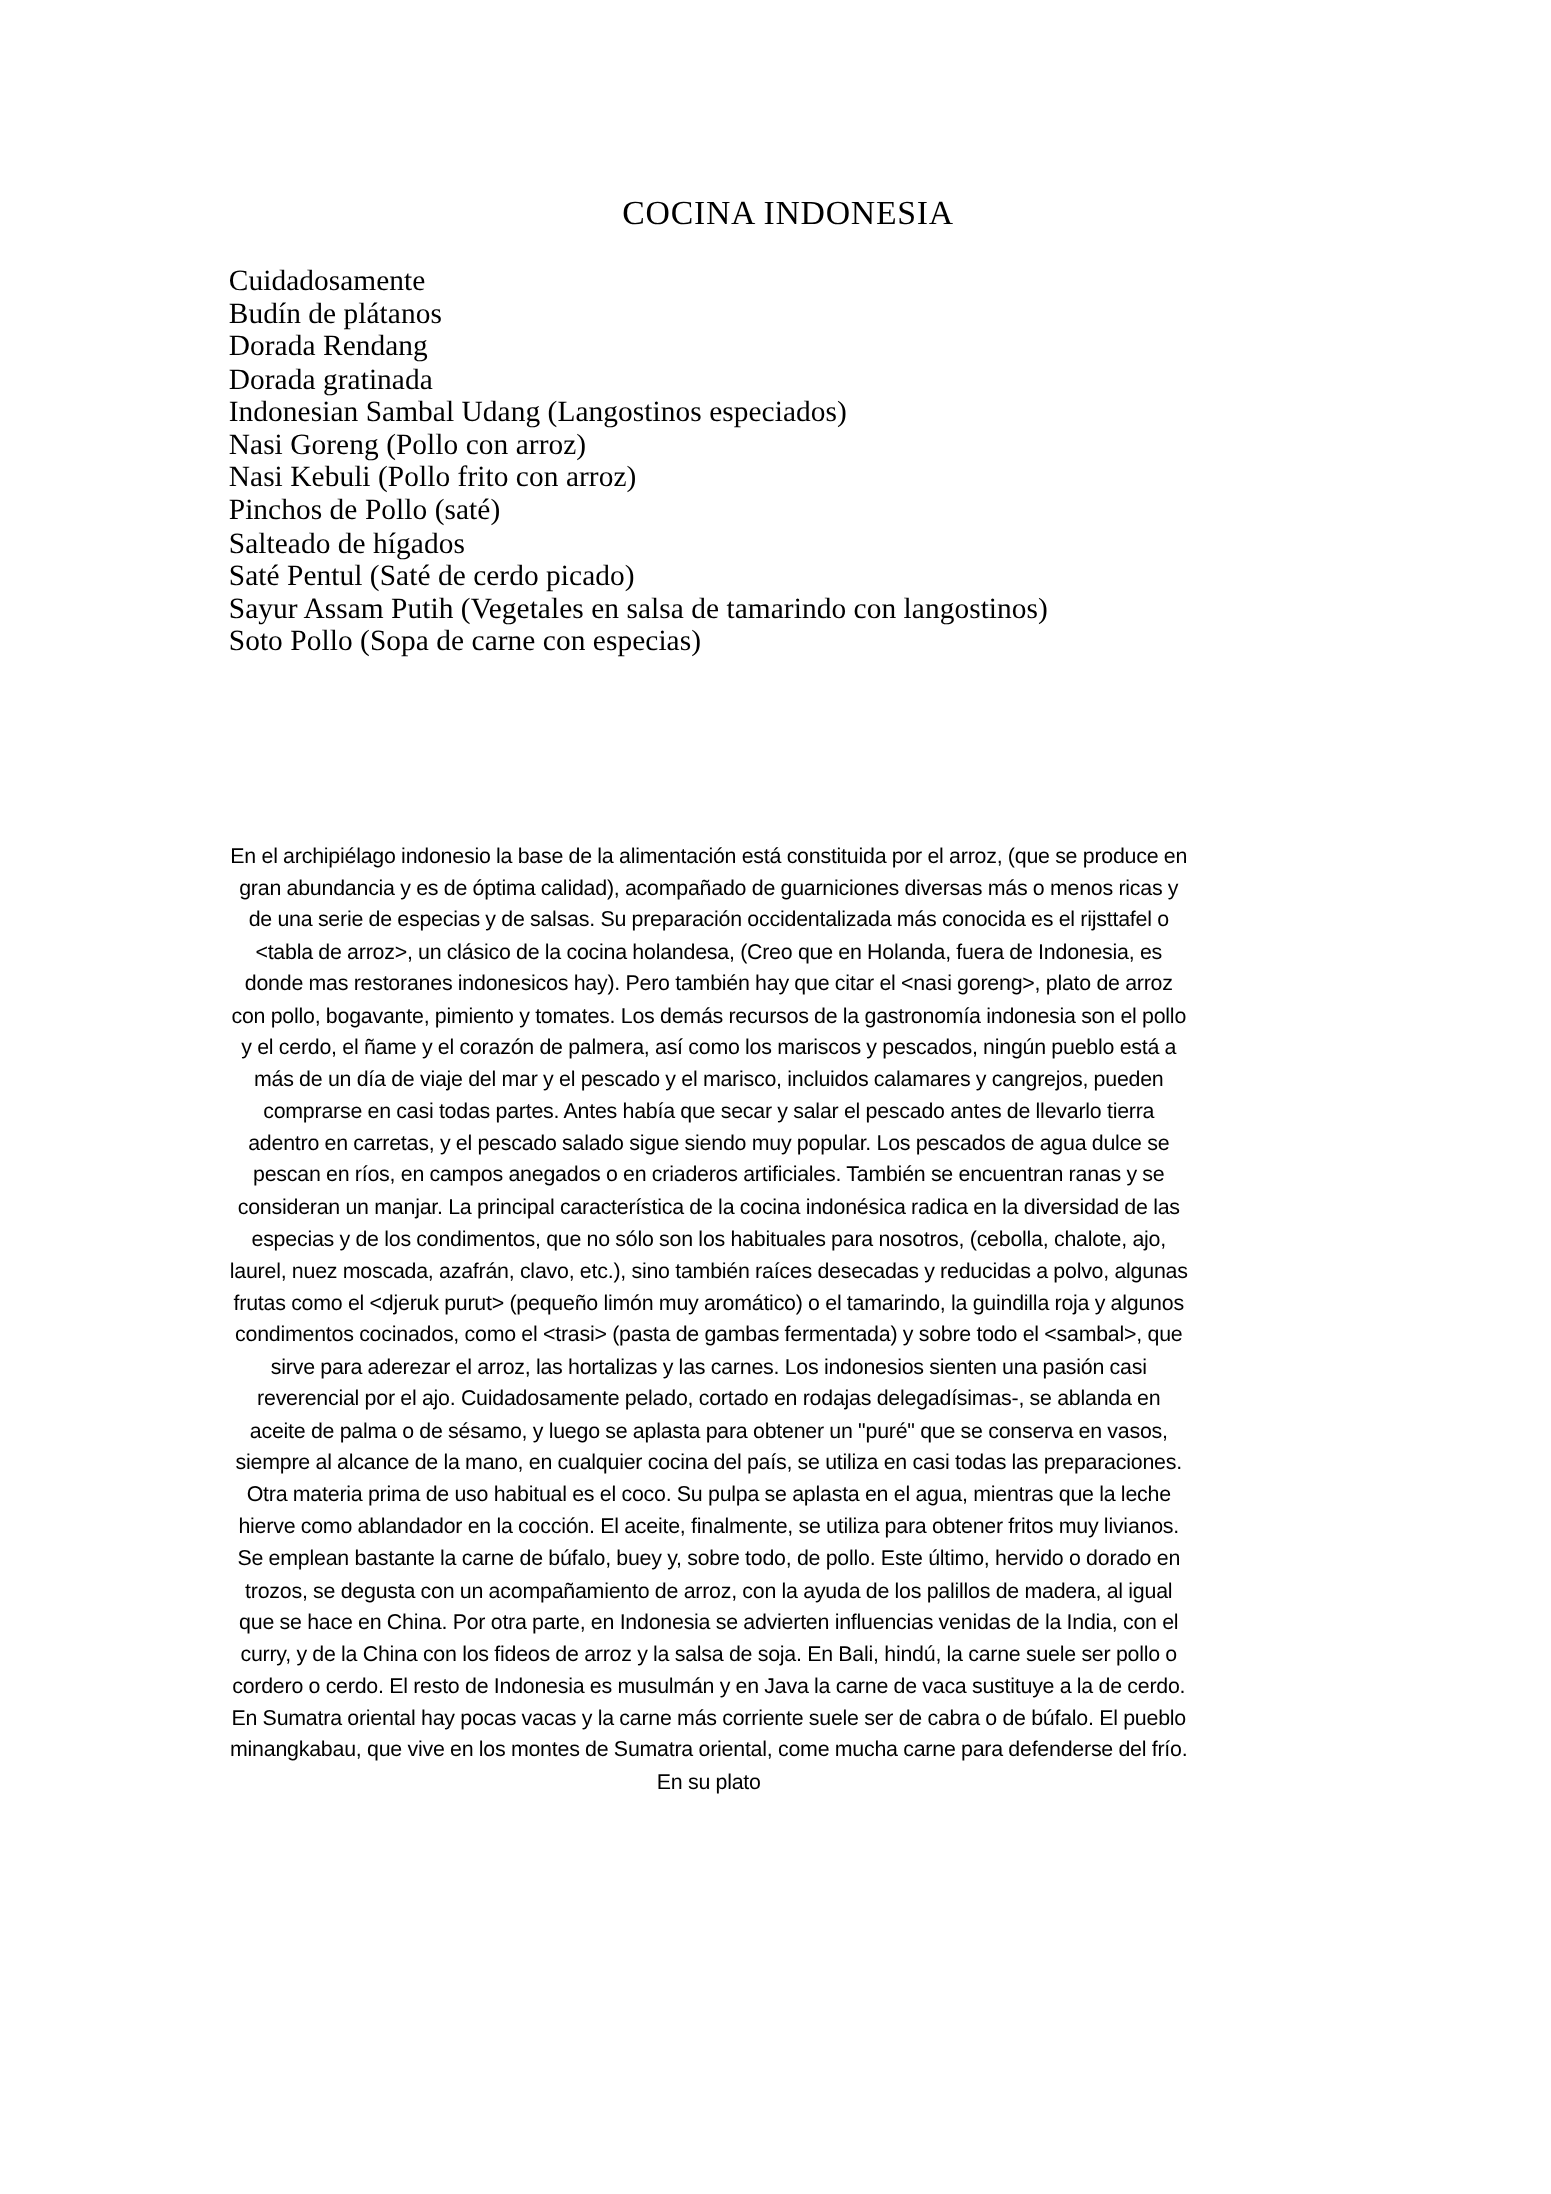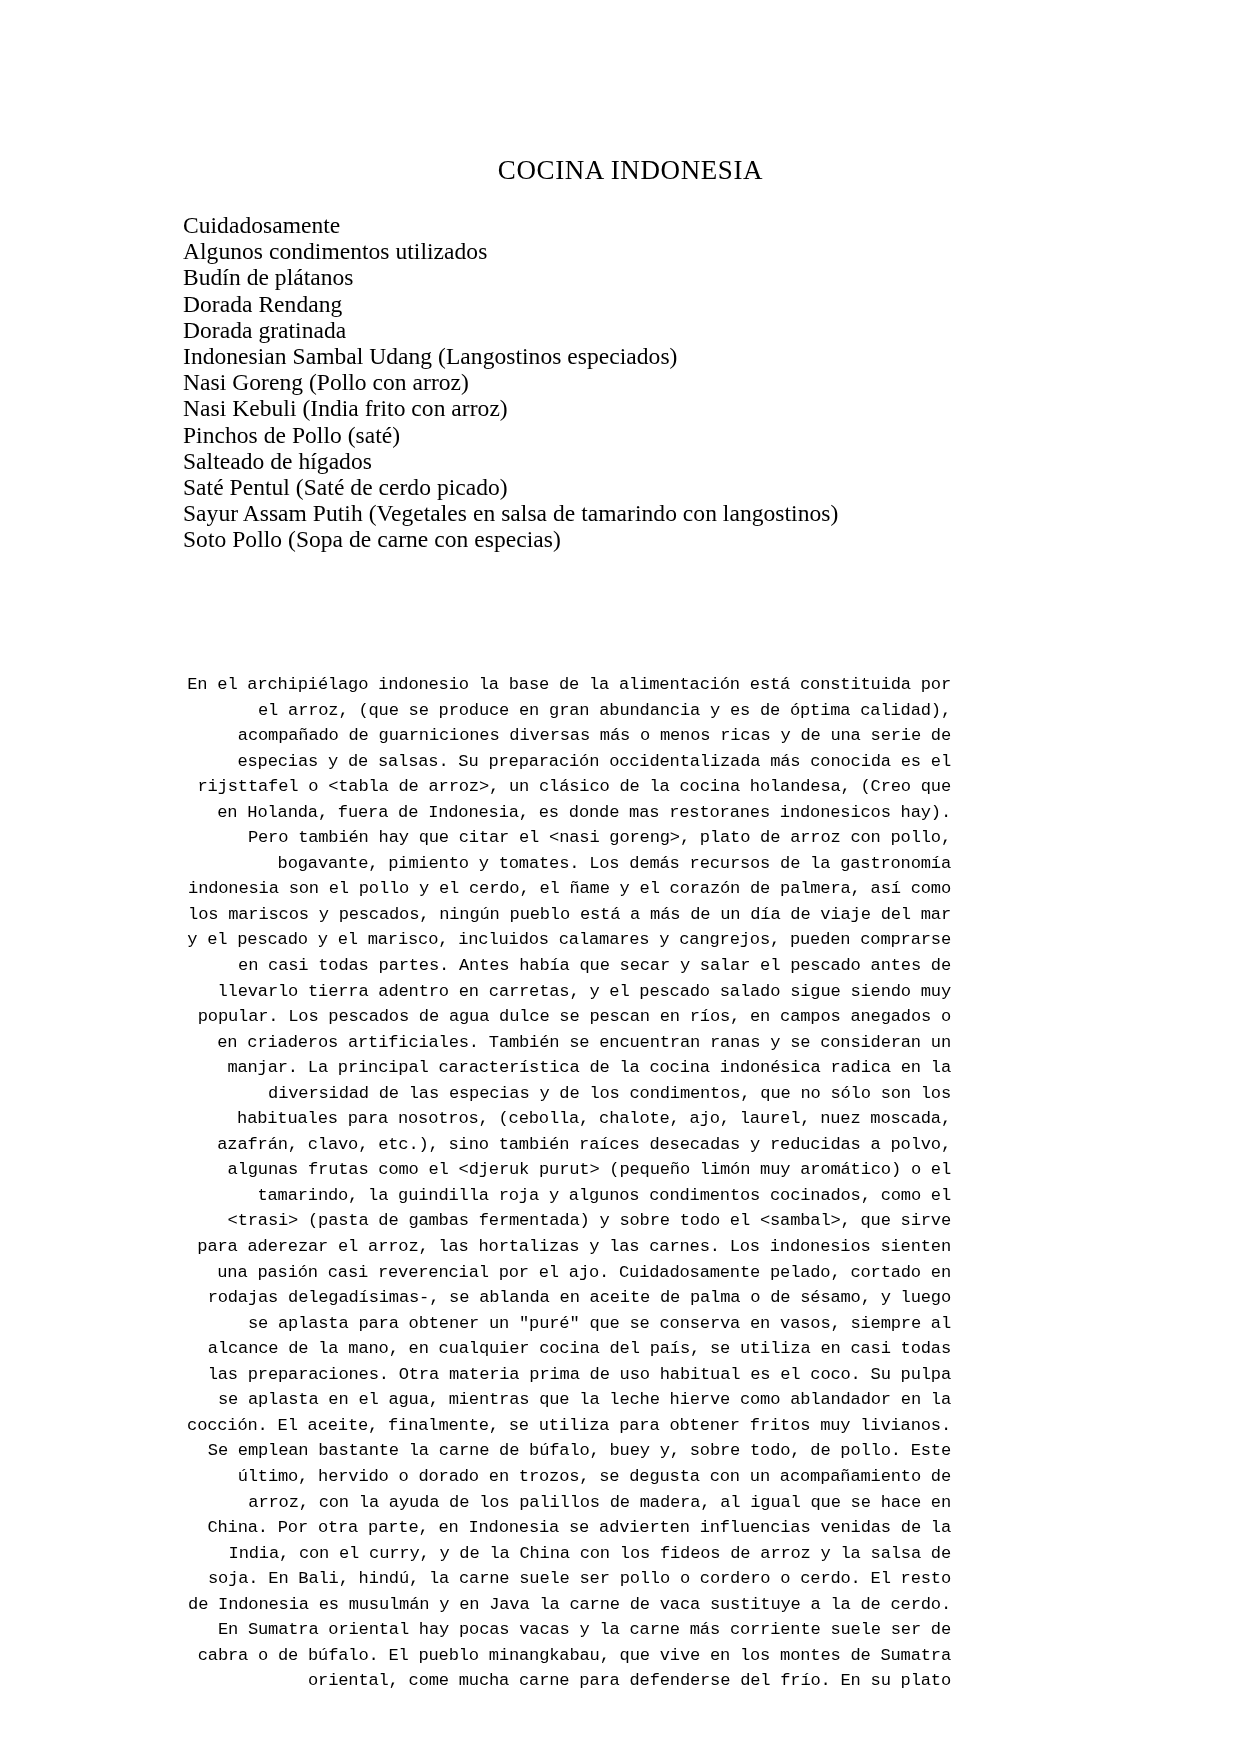--- a/index.html
+++ b/index.html
@@ -49,46 +49,45 @@
     white-space: nowrap;
     letter-spacing: 0.05px;
   }
   .body-block {
     position: absolute;
     left: 183px;
     top: 672px;
     width: 768px;
   }
   .body-para {
-    font-family: Liberation Mono, monospace;
+    font-family: Liberation Sans, sans-serif;
     font-size: 17.1px;
     line-height: 25.55px;
     color: #000000;
-    text-align: right;
+    text-align: center;
     letter-spacing: -0.18px;
     word-spacing: -0.2px;
     margin: 0;
   }
 </style>
 </head>
 <body>
 
 <div class="page">
 
   <div class="doc-title">COCINA INDONESIA</div>
 
   <div class="toc">
     <div class="toc-item">Cuidadosamente</div>
-    <div class="toc-item">Algunos condimentos utilizados</div>
     <div class="toc-item">Budín de plátanos</div>
     <div class="toc-item">Dorada Rendang</div>
     <div class="toc-item">Dorada gratinada</div>
     <div class="toc-item">Indonesian Sambal Udang (Langostinos especiados)</div>
     <div class="toc-item">Nasi Goreng (Pollo con arroz)</div>
-    <div class="toc-item">Nasi Kebuli (India frito con arroz)</div>
+    <div class="toc-item">Nasi Kebuli (Pollo frito con arroz)</div>
     <div class="toc-item">Pinchos de Pollo (saté)</div>
     <div class="toc-item">Salteado de hígados</div>
     <div class="toc-item">Saté Pentul (Saté de cerdo picado)</div>
     <div class="toc-item">Sayur Assam Putih (Vegetales en salsa de tamarindo con langostinos)</div>
     <div class="toc-item">Soto Pollo (Sopa de carne con especias)</div>
   </div>
 
   <div class="body-block">
     <p class="body-para">En el archipiélago indonesio la base de la alimentación está constituida por el arroz, (que se produce en gran abundancia y es de óptima calidad), acompañado de guarniciones diversas más o menos ricas y de una serie de especias y de salsas. Su preparación occidentalizada más conocida es el rijsttafel o &lt;tabla de arroz&gt;, un clásico de la cocina holandesa, (Creo que en Holanda, fuera de Indonesia, es donde mas restoranes indonesicos hay). Pero también hay que citar el &lt;nasi goreng&gt;, plato de arroz con pollo, bogavante, pimiento y tomates. Los demás recursos de la gastronomía indonesia son el pollo y el cerdo, el ñame y el corazón de palmera, así como los mariscos y pescados, ningún pueblo está a más de un día de viaje del mar y el pescado y el marisco, incluidos calamares y cangrejos, pueden comprarse en casi todas partes. Antes había que secar y salar el pescado antes de llevarlo tierra adentro en carretas, y el pescado salado sigue siendo muy popular. Los pescados de agua dulce se pescan en ríos, en campos anegados o en criaderos artificiales. También se encuentran ranas y se consideran un manjar. La principal característica de la cocina indonésica radica en la diversidad de las especias y de los condimentos, que no sólo son los habituales para nosotros, (cebolla, chalote, ajo, laurel, nuez moscada, azafrán, clavo, etc.), sino también raíces desecadas y reducidas a polvo, algunas frutas como el &lt;djeruk purut&gt; (pequeño limón muy aromático) o el tamarindo, la guindilla roja y algunos condimentos cocinados, como el &lt;trasi&gt; (pasta de gambas fermentada) y sobre todo el &lt;sambal&gt;, que sirve para aderezar el arroz, las hortalizas y las carnes. Los indonesios sienten una pasión casi reverencial por el ajo. Cuidadosamente pelado, cortado en rodajas delegadísimas-, se ablanda en aceite de palma o de sésamo, y luego se aplasta para obtener un "puré" que se conserva en vasos, siempre al alcance de la mano, en cualquier cocina del país, se utiliza en casi todas las preparaciones. Otra materia prima de uso habitual es el coco. Su pulpa se aplasta en el agua, mientras que la leche hierve como ablandador en la cocción. El aceite, finalmente, se utiliza para obtener fritos muy livianos. Se emplean bastante la carne de búfalo, buey y, sobre todo, de pollo. Este último, hervido o dorado en trozos, se degusta con un acompañamiento de arroz, con la ayuda de los palillos de madera, al igual que se hace en China. Por otra parte, en Indonesia se advierten influencias venidas de la India, con el curry, y de la China con los fideos de arroz y la salsa de soja. En Bali, hindú, la carne suele ser pollo o cordero o cerdo. El resto de Indonesia es musulmán y en Java la carne de vaca sustituye a la de cerdo. En Sumatra oriental hay pocas vacas y la carne más corriente suele ser de cabra o de búfalo. El pueblo minangkabau, que vive en los montes de Sumatra oriental, come mucha carne para defenderse del frío. En su plato</p>
   </div>

